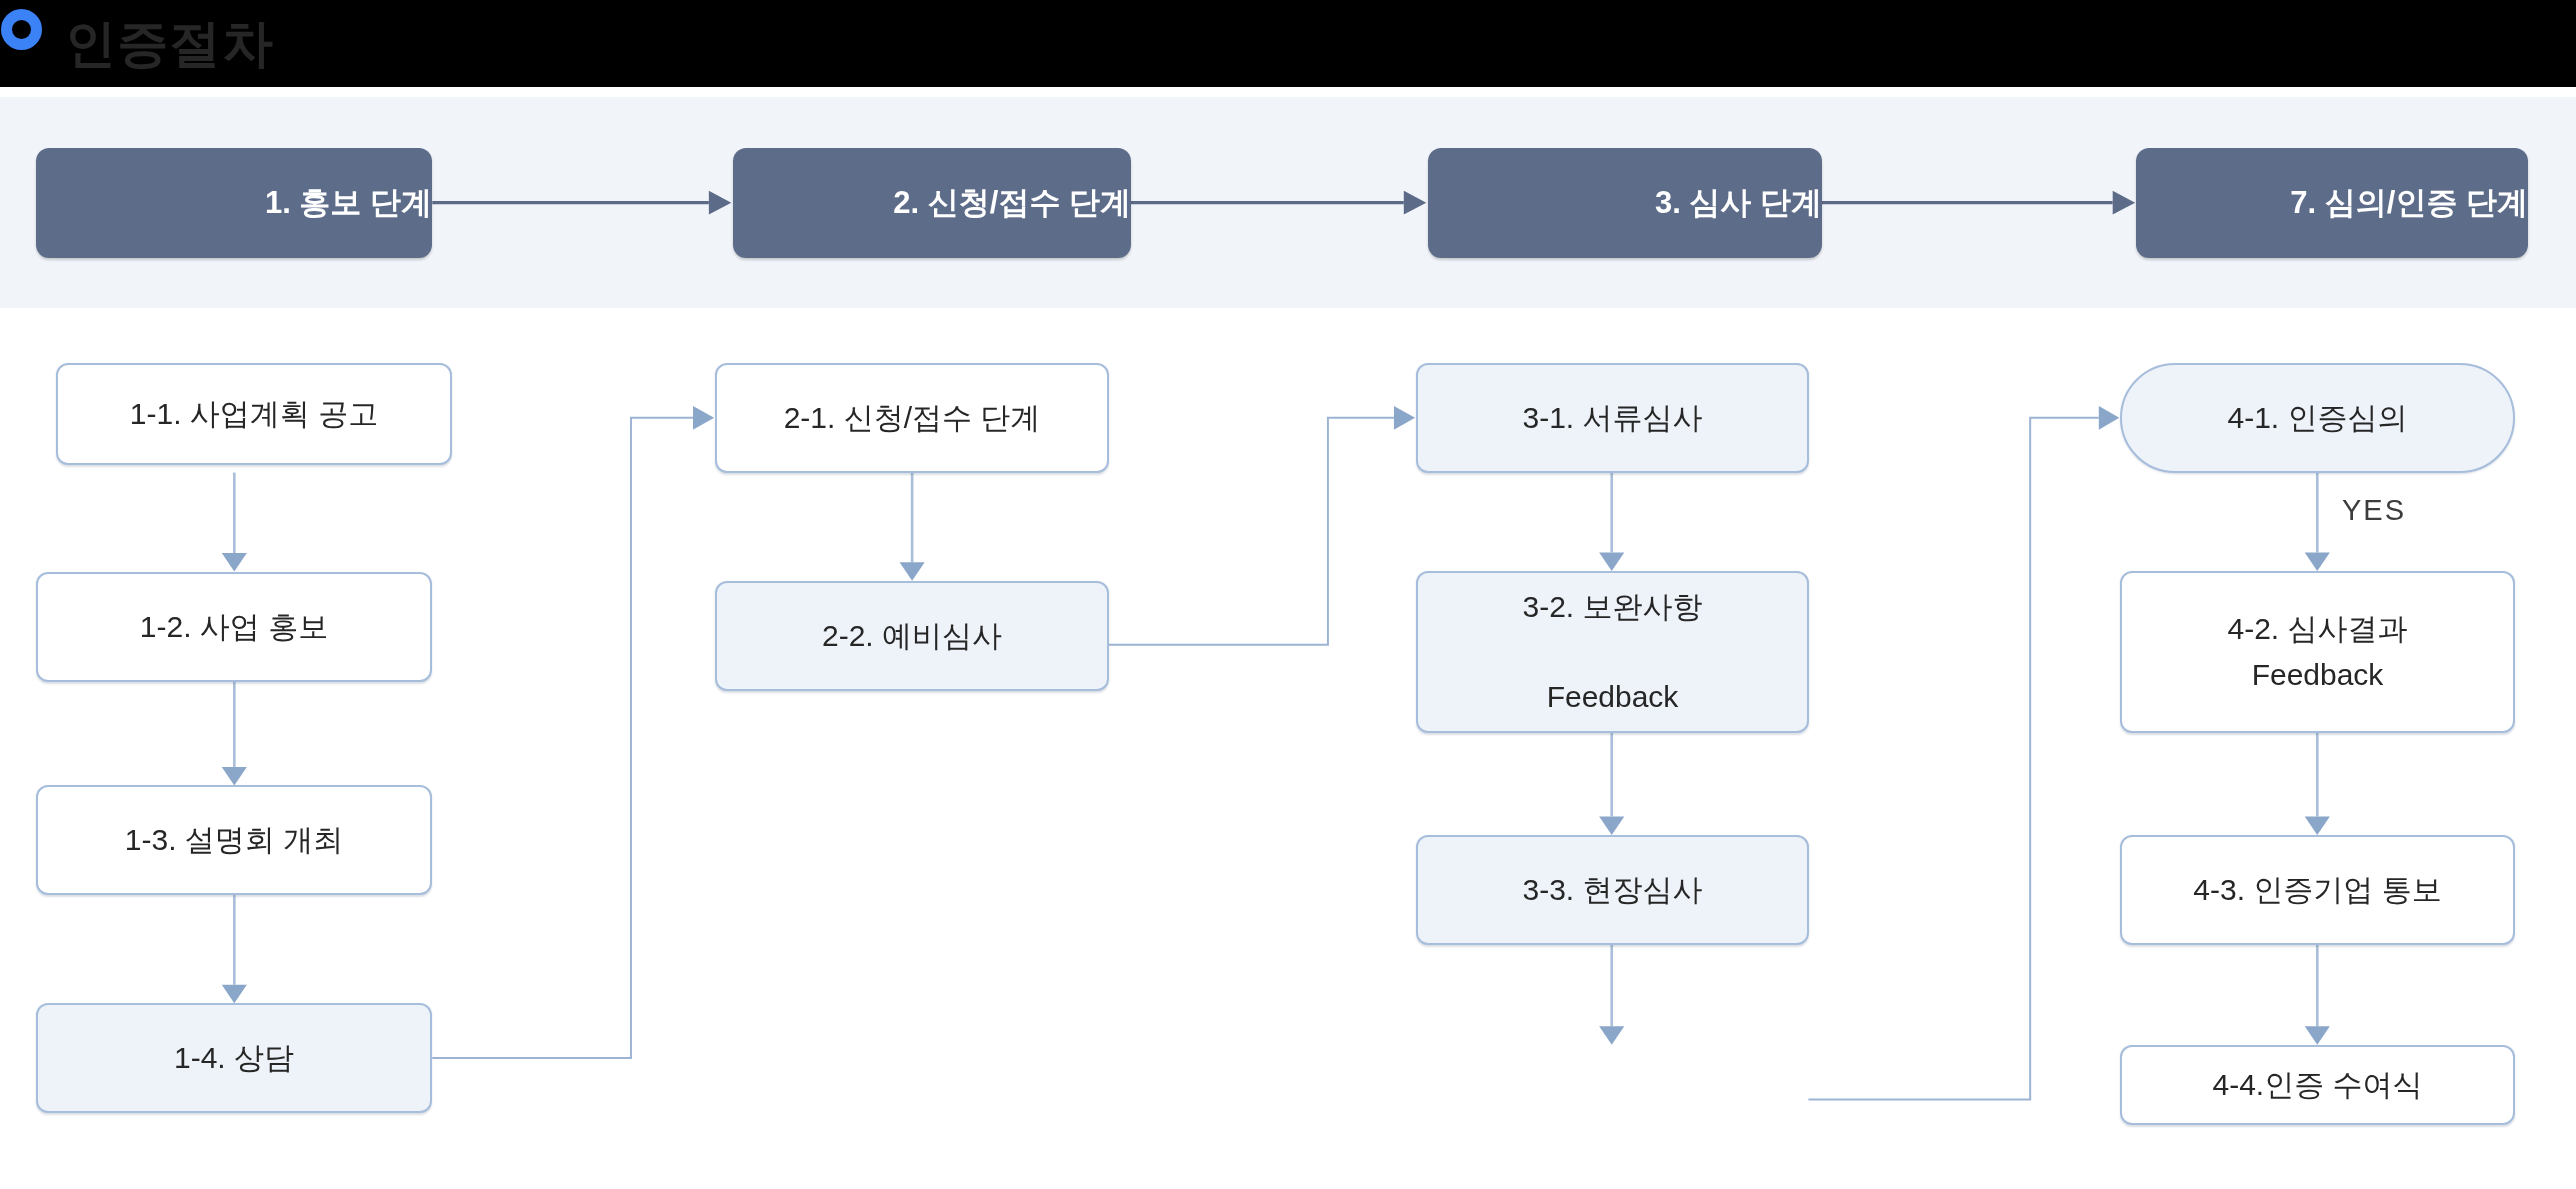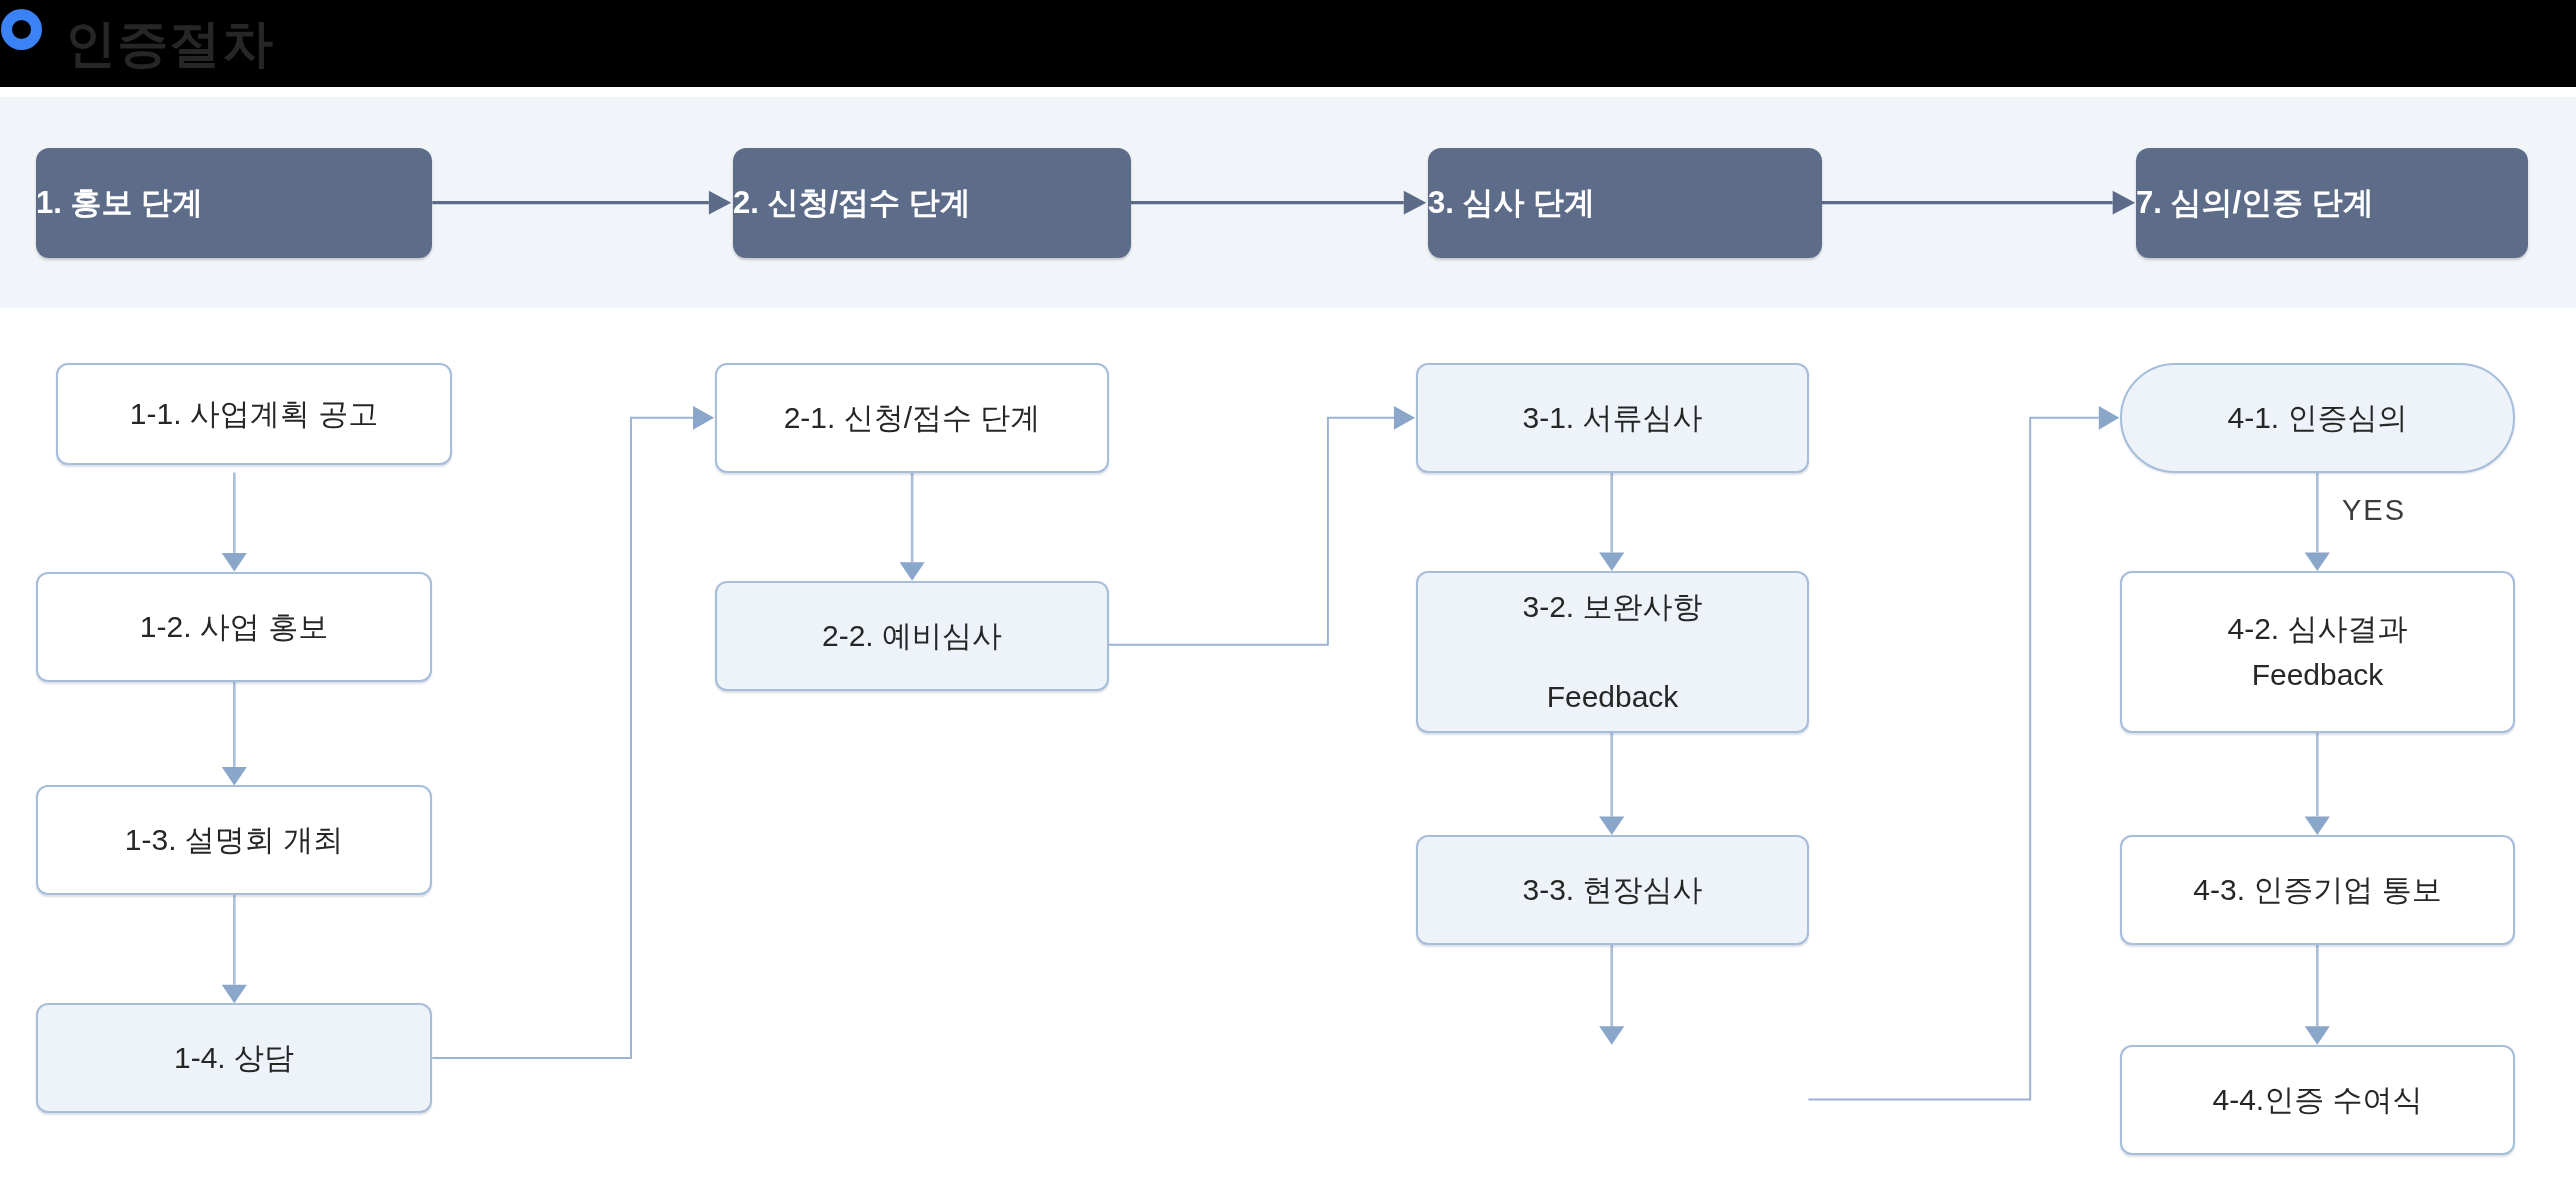--- a/index.html
+++ b/index.html
@@ -14,21 +14,21 @@
     border:11.2px solid #3b82f6;border-radius:50%;background:transparent;
   }
   .title-text{
     position:absolute;left:65px;top:0;height:97px;line-height:87px;
     font-size:51px;font-weight:bold;color:#262626;letter-spacing:1.3px;white-space:nowrap;
   }
   
   .band{position:absolute;left:0;top:97px;width:2576px;height:211px;background:#f1f4f9;}
   .stage-box{
     position:absolute;top:148px;height:110px;border-radius:13.2px;background:#5d6c89;
-    display:flex;align-items:center;justify-content:flex-start;
+    display:flex;align-items:center;justify-content:flex-end;
     color:#ffffff;font-size:31px;font-weight:bold;white-space:nowrap;
     box-shadow:0 2px 2.6px rgba(0,0,0,0.18);
   }
   
   .flow-box{
     position:absolute;box-sizing:border-box;border:2px solid #a6bddb;border-radius:12px;
     background:#ffffff;display:flex;flex-direction:column;align-items:center;justify-content:center;
     color:#262626;font-size:30px;line-height:1.55;white-space:nowrap;
     box-shadow:0 1.3px 2px rgba(90,110,140,0.22);
   }
@@ -173,20 +173,20 @@
   <div class="flow-box light stadium" style="left:2120px;top:363px;width:395px;height:110px;">
     <span>4-1. 인증심의</span>
   </div>
   <div class="flow-box" style="left:2120px;top:571px;width:395px;height:162px;">
     <span>4-2. 심사결과</span>
     <span>Feedback</span>
   </div>
   <div class="flow-box" style="left:2120px;top:835px;width:395px;height:110px;">
     <span>4-3. 인증기업 통보</span>
   </div>
-  <div class="flow-box" style="left:2120px;top:1045px;width:395px;height:110px;">
+  <div class="flow-box" style="left:2120px;top:1045px;width:395px;height:80px;">
     <span>4-4.인증 수여식</span>
   </div>
 
   <div class="yes-label">YES</div>
 
 </div>
 
 
 </body></html>

